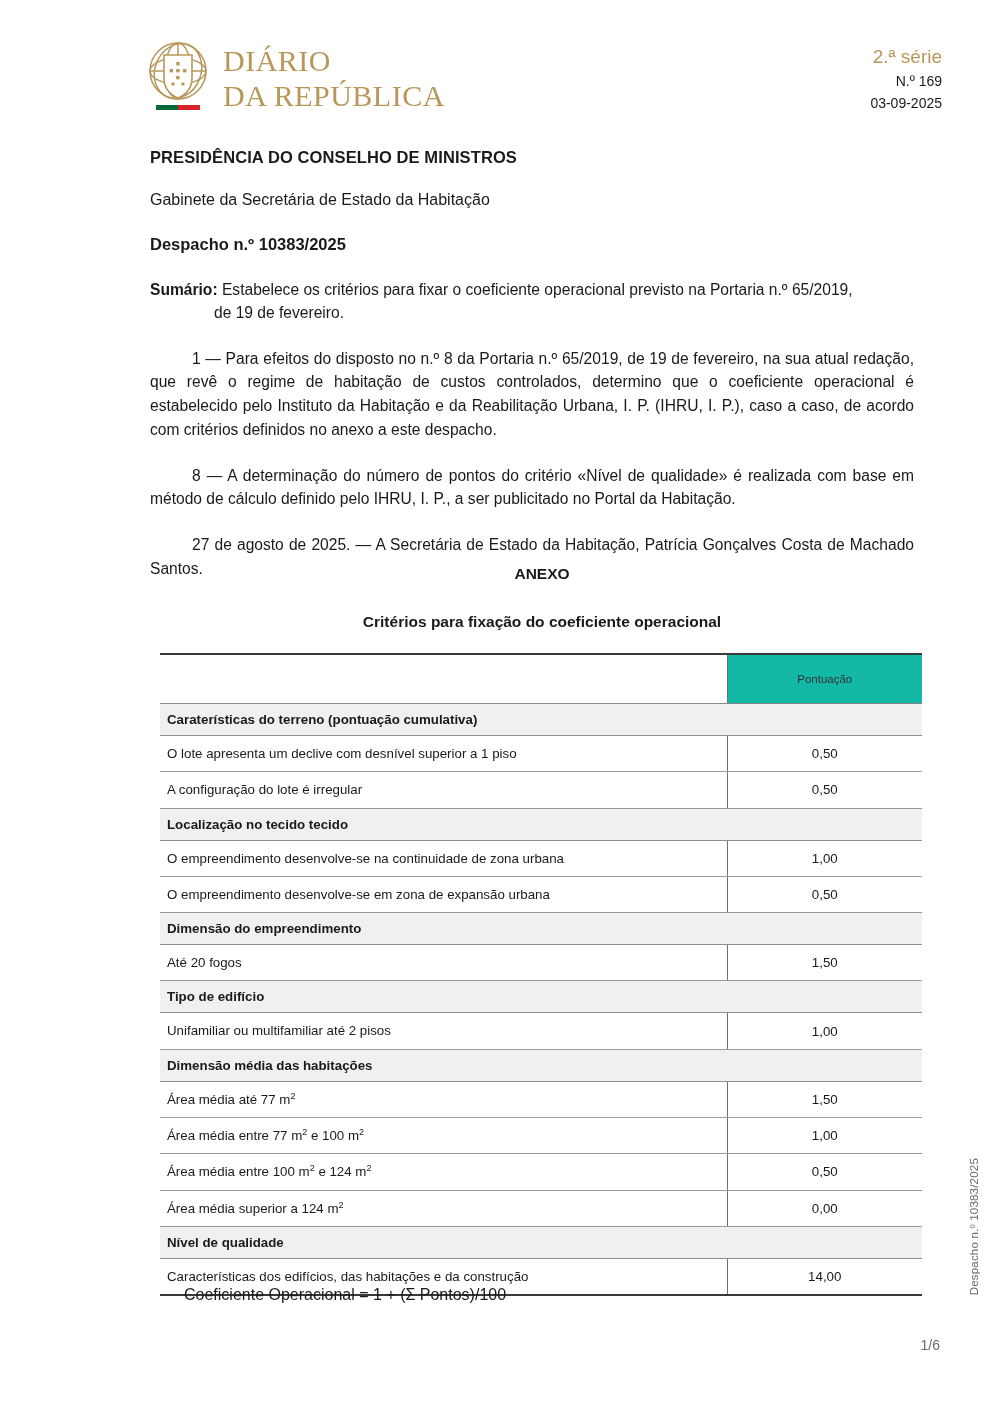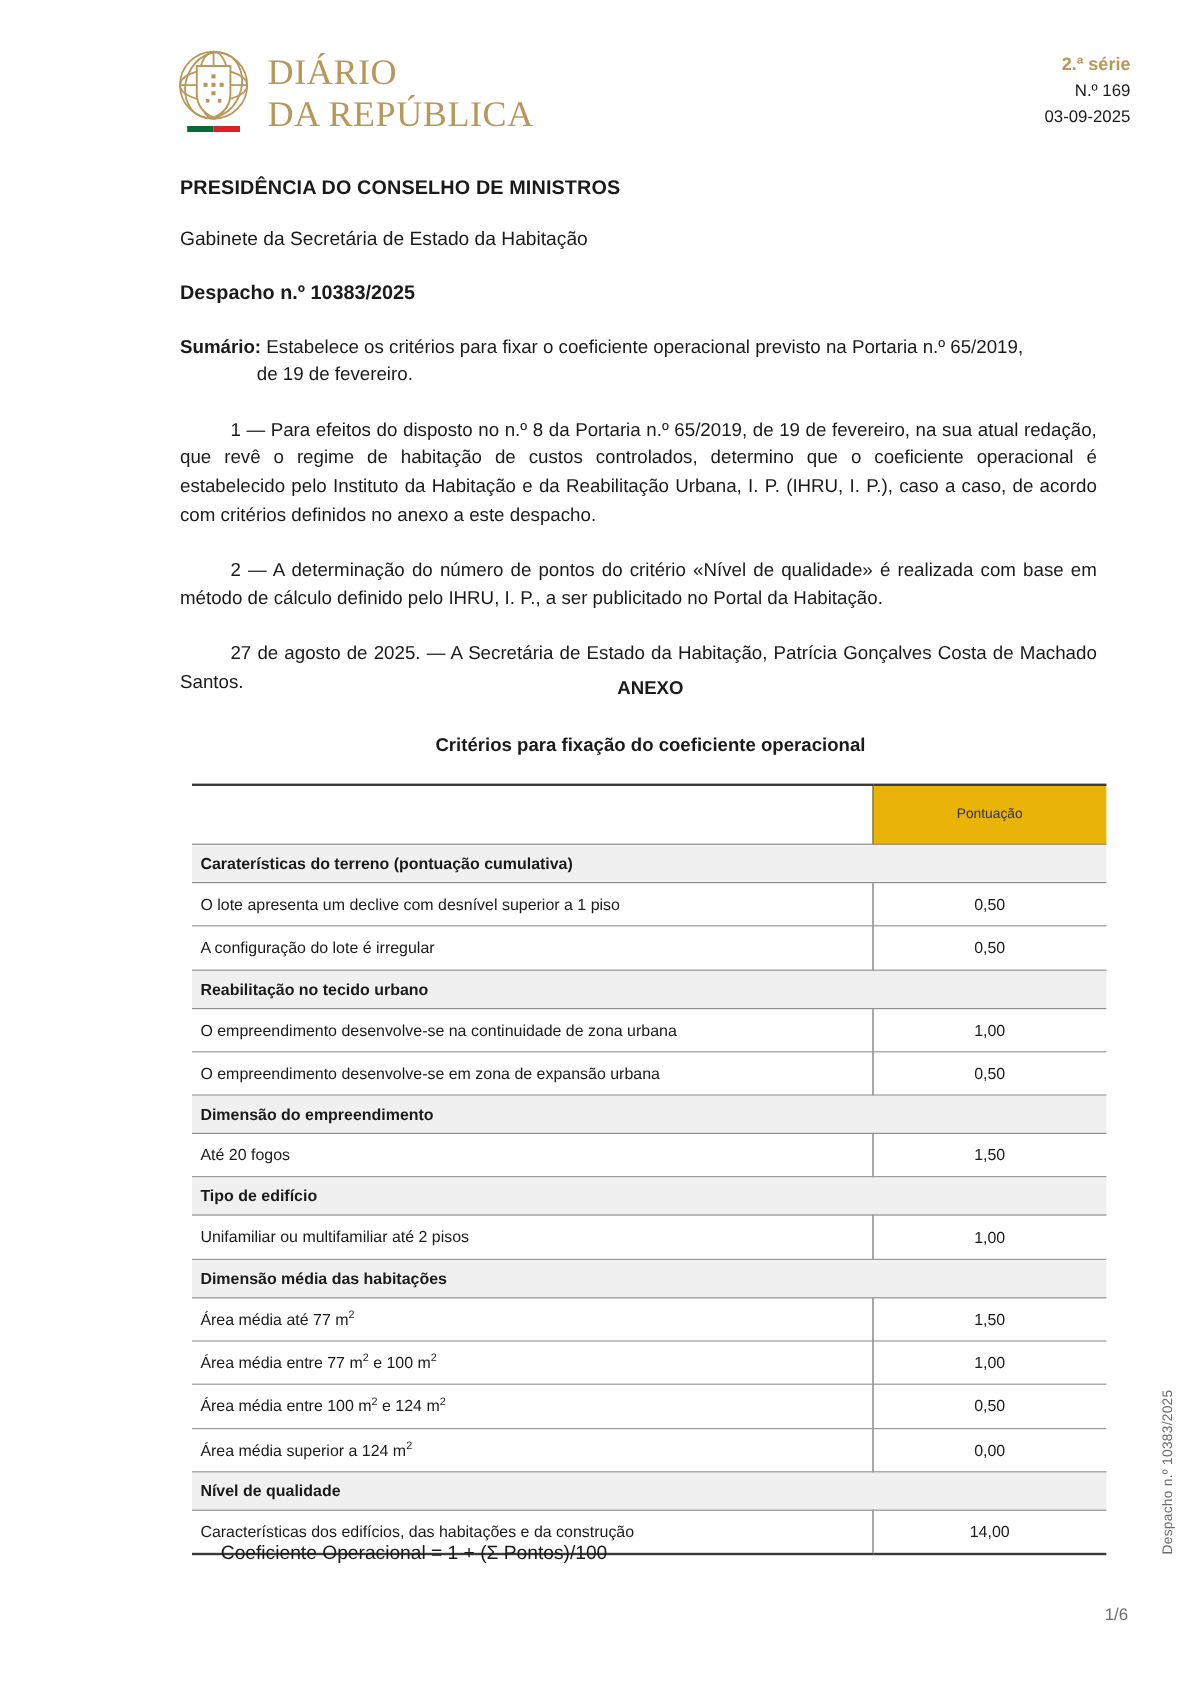--- a/index.html
+++ b/index.html
@@ -61,22 +61,22 @@
   .brand-words .l1, .brand-words .l2 { display: block; }
 
   .masthead-right {
     position: absolute;
     right: 90px;
     top: 42px;
     text-align: right;
     line-height: 1.55;
   }
   .serie {
-    font-size: 15px;
-    font-weight: bold;
+    font-size: 19px;
+    font-weight: normal;
     color: #b8985a;
   }
   .issue, .issue-date {
     font-size: 14px;
     color: #1a1a1a;
   }
 
   
   .content {
     position: absolute;
@@ -157,21 +157,21 @@
     border-bottom: 1.2px solid #8a8a8a;
     height: 48px;
     padding: 0;
     font-weight: normal;
   }
   th.hdr-blank {
     background: #ffffff;
     border-right: 1.2px solid #6e6e6e;
   }
   th.hdr-score {
-    background: #eab308;
+    background: #14b8a6;
     text-align: center;
     font-size: 11.5px;
     color: #333333;
     font-weight: normal;
   }
 
   table.crit tr.group td {
     background: #f0f0f0;
     font-weight: bold;
     font-size: 13.3px;
@@ -280,21 +280,21 @@
     <h2 class="office-title">Gabinete da Secretária de Estado da Habitação</h2>
     <h3 class="doc-title">Despacho n.º 10383/2025</h3>
 
     <div class="sumario">
       <span class="lbl">Sumário:</span>
       <span>Estabelece os critérios para fixar o coeficiente operacional previsto na Portaria n.º 65/2019,</span>
       <span class="cont">de 19 de fevereiro.</span>
     </div>
 
     <p class="para">1 — Para efeitos do disposto no n.º 8 da Portaria n.º 65/2019, de 19 de fevereiro, na sua atual redação, que revê o regime de habitação de custos controlados, determino que o coeficiente operacional é estabelecido pelo Instituto da Habitação e da Reabilitação Urbana, I. P. (IHRU, I. P.), caso a caso, de acordo com critérios definidos no anexo a este despacho.</p>
-    <p class="para">2 — A determinação do número de pontos do critério «Nível de qualidade» é realizada com base em método de cálculo definido pelo IHRU, I. P., a ser publicitado no Portal da Habitação.</p>
+    <p class="para">8 — A determinação do número de pontos do critério «Nível de qualidade» é realizada com base em método de cálculo definido pelo IHRU, I. P., a ser publicitado no Portal da Habitação.</p>
     <p class="para last">27 de agosto de 2025. — A Secretária de Estado da Habitação, Patrícia Gonçalves Costa de Machado Santos.</p>
   </div>
 
   <div class="anexo-wrap">
     <div class="anexo-title">ANEXO</div>
     <div class="anexo-sub">Critérios para fixação do coeficiente operacional</div>
 
     <table class="crit">
       <colgroup>
           <col class="c1">
@@ -312,21 +312,21 @@
           </tr>
           <tr class="item">
             <td class="label">O lote apresenta um declive com desnível superior a 1 piso</td>
             <td class="score">0,50</td>
           </tr>
           <tr class="item">
             <td class="label">A configuração do lote é irregular</td>
             <td class="score">0,50</td>
           </tr>
           <tr class="group">
-            <td colspan="2">Reabilitação no tecido urbano</td>
+            <td colspan="2">Localização no tecido tecido</td>
           </tr>
           <tr class="item">
             <td class="label">O empreendimento desenvolve-se na continuidade de zona urbana</td>
             <td class="score">1,00</td>
           </tr>
           <tr class="item">
             <td class="label">O empreendimento desenvolve-se em zona de expansão urbana</td>
             <td class="score">0,50</td>
           </tr>
           <tr class="group">

